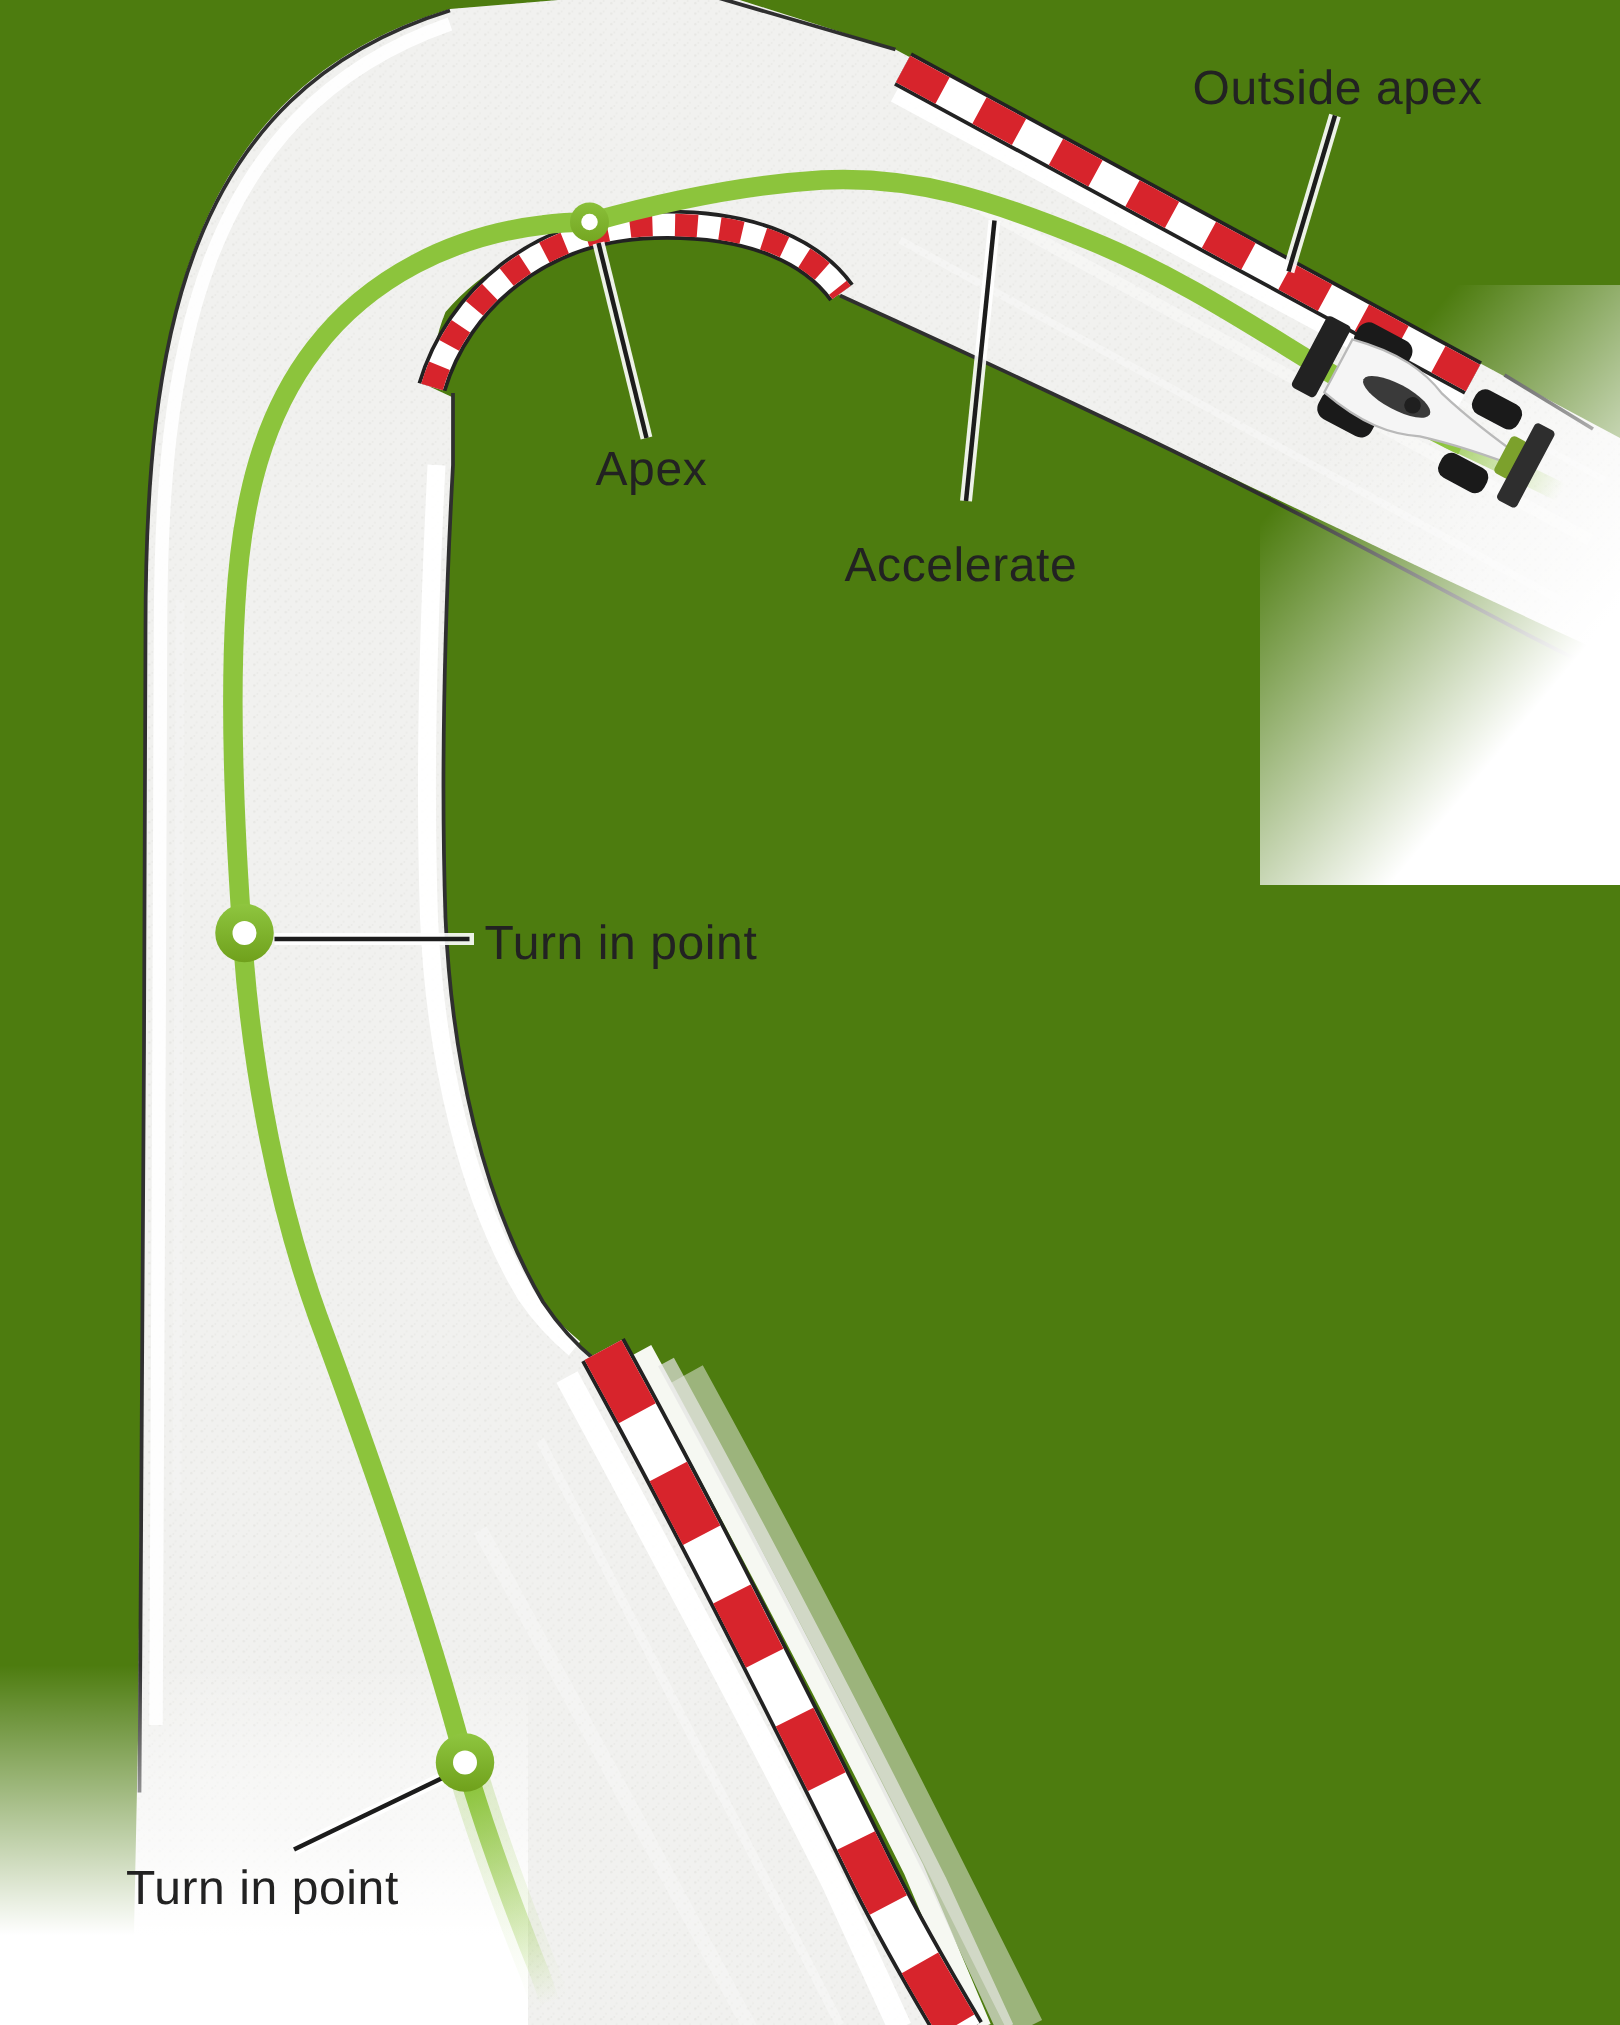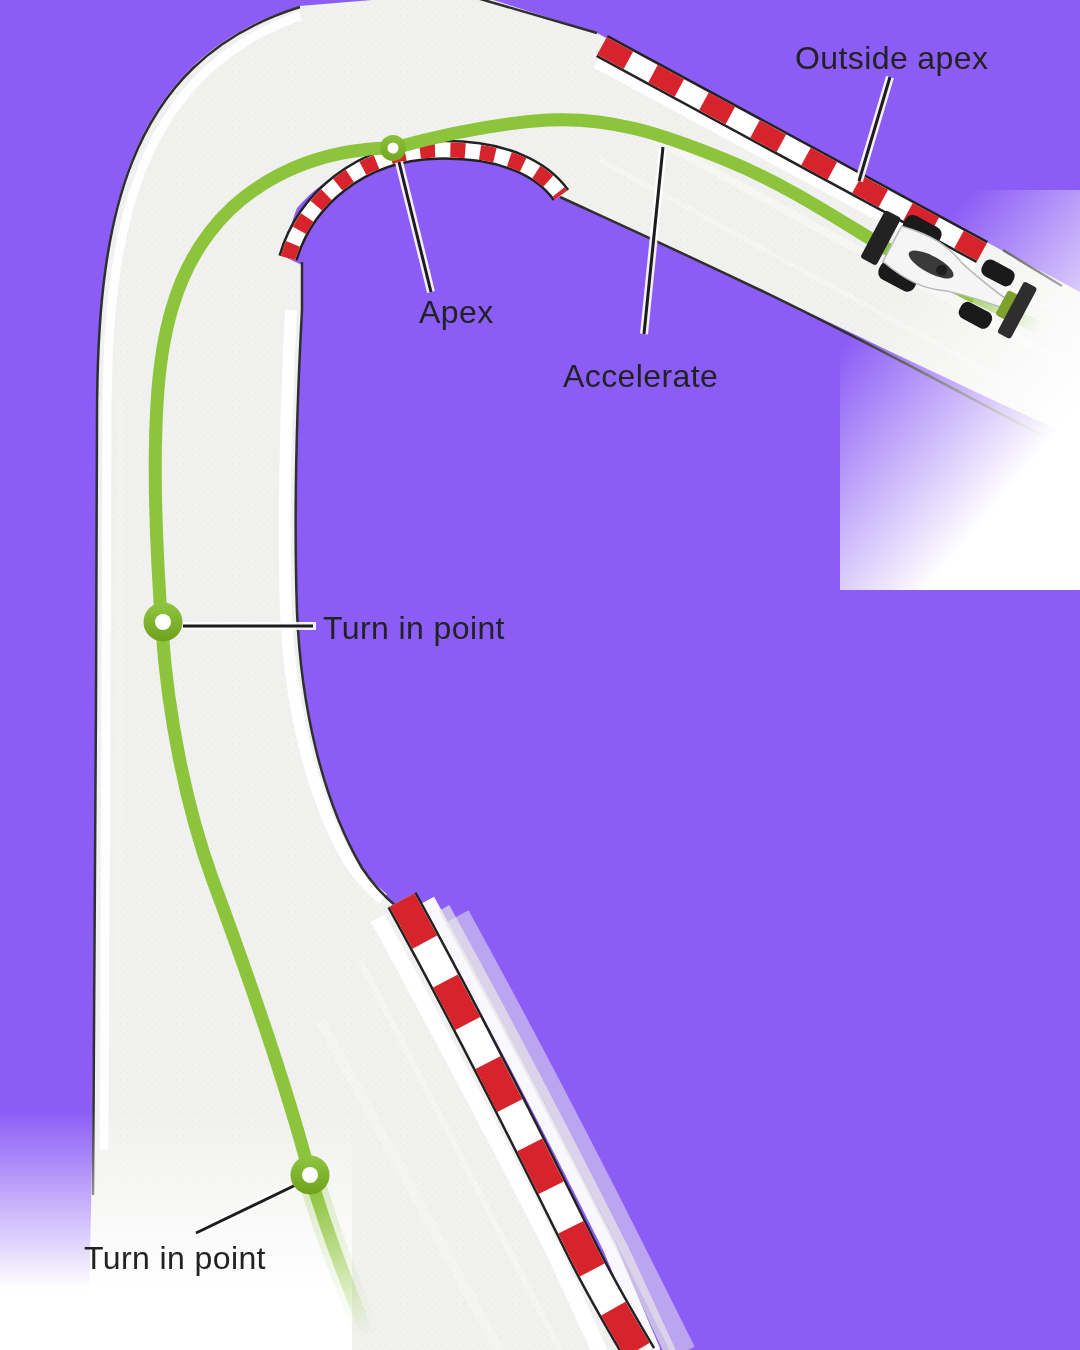--- a/index.html
+++ b/index.html
@@ -1,17 +1,17 @@
 <!DOCTYPE html>
 <html><head>
 <meta charset="utf-8">
 <style>
   html,body{margin:0;padding:0;background:#ffffff;}
   .canvas{
-    position:relative;width:1080px;height:1350px;overflow:hidden;background:#8b5cf6;
+    position:relative;width:1080px;height:1350px;overflow:hidden;background:#4d7c0f;
     font-family:"Liberation Sans", sans-serif;
   }
   .canvas svg{position:absolute;left:0;top:0;}
   .label{
     position:absolute;color:#222222;font-size:32px;line-height:36px;
     letter-spacing:.4px;white-space:nowrap;
   }
 </style>
 </head>
 <body>
@@ -173,17 +173,17 @@
     <circle r="19.5" fill="url(#ringGrad)"></circle>
         <circle r="8" fill="#ffffff"></circle>
   </g>
   <g transform="translate(310,1175)">
     <circle r="19.5" fill="url(#ringGrad)"></circle>
         <circle r="8" fill="#ffffff"></circle>
   </g>
 </svg>
 
 <div class="label" style="left:795px;top:40px;">Outside apex</div>
-<div class="label" style="left:419px;top:294px;">Apex</div>
+<div class="label" style="left:397px;top:294px;">Apex</div>
 <div class="label" style="left:563px;top:358px;">Accelerate</div>
 <div class="label" style="left:323px;top:610px;">Turn in point</div>
 <div class="label" style="left:84px;top:1240px;">Turn in point</div>
 </div>
 
 </body></html>

